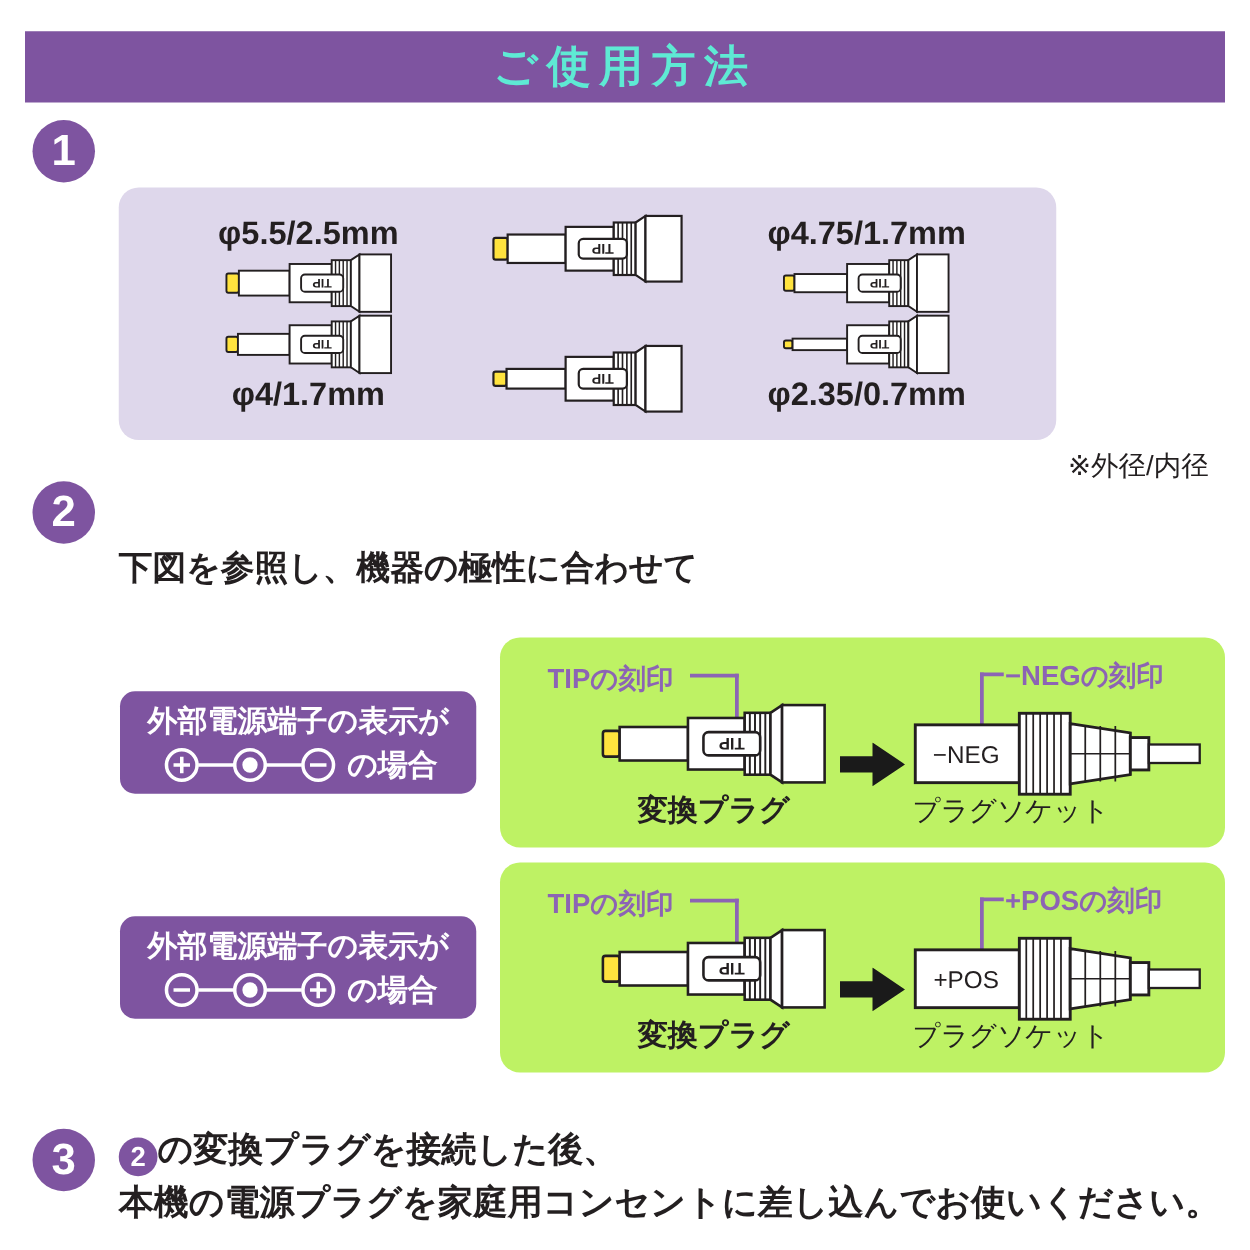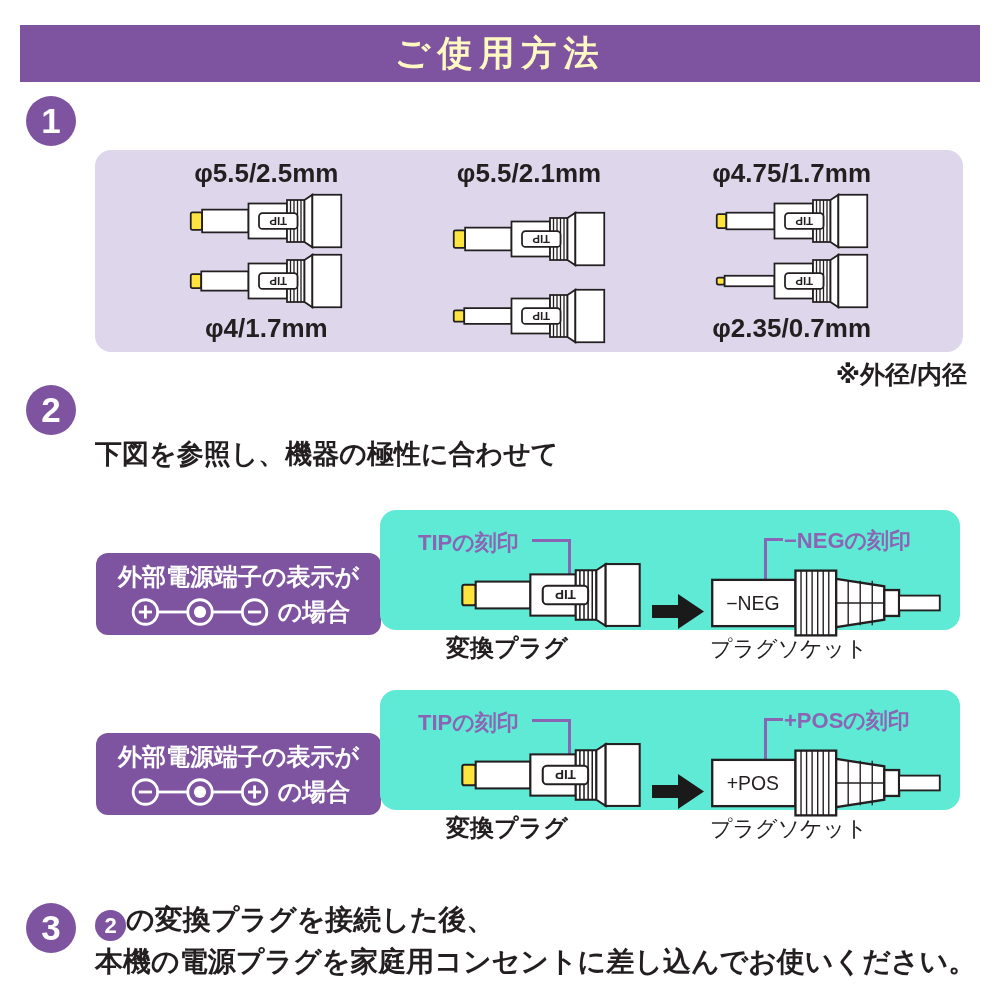--- a/index.html
+++ b/index.html
@@ -1,65 +1,65 @@
 <!DOCTYPE html>
 <html><head>
 <meta charset="utf-8">
 <style>
   html,body{margin:0;padding:0;background:#ffffff;}
   body{font-family:"Liberation Sans","DejaVu Sans",sans-serif;color:#231f20;}
   .page{position:relative;width:1000px;height:1000px;background:#ffffff;overflow:hidden;}
 
   .header-bar{position:absolute;left:20px;top:25px;width:960px;height:57px;background:#7e54a0;
-    color:#fef9c3;font-size:35px;font-weight:700;display:flex;align-items:center;justify-content:center;
+    color:#5eead4;font-size:35px;font-weight:700;display:flex;align-items:center;justify-content:center;
     letter-spacing:7px;}
 
   .step-circle{position:absolute;width:50px;height:50px;border-radius:50%;background:#7e54a0;
     color:#fff;font-weight:700;font-size:35px;display:flex;align-items:center;justify-content:center;}
   .sc1{left:26px;top:96px;}
   .sc2{left:26px;top:385px;}
   .sc3{left:26px;top:903px;}
 
   .step1-text{position:absolute;left:95px;top:103px;font-size:28px;font-weight:700;}
   .step2-text{position:absolute;left:95px;top:386px;font-size:27px;font-weight:700;line-height:40px;margin-top:48px;}
   .step3-text{position:absolute;left:95px;top:899px;font-size:28px;font-weight:700;line-height:41px;}
 
   .badge-2{display:inline-flex;width:31px;height:31px;border-radius:50%;background:#7e54a0;color:#fff;
     font-size:22px;font-weight:700;align-items:center;justify-content:center;vertical-align:-4px;}
 
-  .plug-box{position:absolute;left:95px;top:150px;width:868px;height:202px;background:#ded7eb;
-    border-radius:16px;display:flex;justify-content:flex-end;padding:8px 40px;box-sizing:border-box;}
+  .plug-box{position:absolute;left:95px;top:150px;width:750px;height:202px;background:#ded7eb;
+    border-radius:16px;display:flex;justify-content:center;padding:21px 40px;box-sizing:border-box;}
   .plug-col{display:flex;flex-direction:column;align-items:center;justify-content:space-between;flex:1;}
   .plug-label{font-size:26px;font-weight:700;white-space:nowrap;}
   svg.plug{width:172px;height:56px;display:block;}
 
-  .note{position:absolute;right:33px;top:358px;font-size:25px;font-weight:700;}
-
-  .diag{position:absolute;left:380px;width:580px;height:120px;background:#5eead4;border-radius:16px;}
+  .note{position:absolute;right:33px;top:358px;font-size:22px;font-weight:400;}
+
+  .diag{position:absolute;left:400px;width:580px;height:168px;background:#bef264;border-radius:16px;}
   .d1{top:510px;}
   .d2{top:690px;}
 
   .pol-box{position:absolute;left:96px;width:285px;height:82px;background:#7e54a0;border-radius:12px;
     color:#fff;display:flex;flex-direction:column;align-items:center;justify-content:center;gap:3px;}
   .pb1{top:553px;}
   .pb2{top:733px;}
   .pol-line1{font-size:24px;font-weight:700;white-space:nowrap;}
   .pol-line2{display:flex;align-items:center;gap:5px;font-size:24px;font-weight:700;}
   svg.polsym{width:146px;height:32px;display:block;}
 
   .callout{position:absolute;color:#8c64b4;font-weight:700;font-size:22px;white-space:nowrap;}
   .tip-callout{left:38px;top:18px;}
   .sock-callout{left:404px;top:16px;}
   .elbow-r{position:absolute;left:152px;top:29px;width:36px;height:32px;
     border-top:3px solid #8c64b4;border-right:3px solid #8c64b4;}
   .elbow-l{position:absolute;left:384px;top:28px;width:16px;height:46px;
     border-top:3px solid #8c64b4;border-left:3px solid #8c64b4;}
 
   svg.diag-plug{position:absolute;left:78px;top:52px;width:186px;height:66px;}
-  .plug-caption{position:absolute;left:66px;top:122px;width:210px;text-align:left;
+  .plug-caption{position:absolute;left:66px;top:122px;width:210px;text-align:center;
     font-size:24px;font-weight:700;}
   svg.arrow{position:absolute;left:272px;top:84px;width:52px;height:35px;}
   svg.socket{position:absolute;left:330px;top:56px;width:232px;height:74px;}
   .socket-caption{position:absolute;left:330px;top:124px;width:232px;text-align:left;
     font-size:22px;font-weight:400;}
 </style>
 </head>
 <body>
 
 <div class="page">
@@ -99,21 +99,20 @@
           <line x1="126" y1="8" x2="126" y2="56" stroke="#231f20" stroke-width="1.5"></line>
           <line x1="130" y1="8" x2="130" y2="56" stroke="#231f20" stroke-width="1.5"></line>
           <polygon points="134,8 143,2 143,62 134,56" fill="#ffffff" stroke="#231f20" stroke-width="2"></polygon>
           <rect x="143" y="2" width="33" height="60" fill="#ffffff" stroke="#231f20" stroke-width="2"></rect>
           <rect x="82" y="23" width="44" height="18" rx="4" fill="#ffffff" stroke="#231f20" stroke-width="2"></rect>
           <text x="104" y="36.5" text-anchor="middle" font-size="13" font-weight="bold" font-family="Liberation Sans, DejaVu Sans, sans-serif" fill="#231f20" transform="rotate(180 104 32)">TIP</text>
         </svg>
       <div class="plug-label">φ4/1.7mm</div>
     </div>
     <div class="plug-col">
-      <div class="plug-label">φ5.5/2.1mm</div>
       <svg class="plug" viewBox="0 0 180 64">
           <rect x="4" y="22" width="13" height="20" rx="2" fill="#ffe33e" stroke="#231f20" stroke-width="2"></rect>
           <rect x="17" y="19" width="53" height="26" fill="#ffffff" stroke="#231f20" stroke-width="2"></rect>
           <rect x="70" y="12" width="44" height="40" fill="#ffffff" stroke="#231f20" stroke-width="2"></rect>
           <rect x="114" y="8" width="20" height="48" fill="#ffffff" stroke="#231f20" stroke-width="2"></rect>
           <line x1="118" y1="8" x2="118" y2="56" stroke="#231f20" stroke-width="1.5"></line>
           <line x1="122" y1="8" x2="122" y2="56" stroke="#231f20" stroke-width="1.5"></line>
           <line x1="126" y1="8" x2="126" y2="56" stroke="#231f20" stroke-width="1.5"></line>
           <line x1="130" y1="8" x2="130" y2="56" stroke="#231f20" stroke-width="1.5"></line>
           <polygon points="134,8 143,2 143,62 134,56" fill="#ffffff" stroke="#231f20" stroke-width="2"></polygon>

